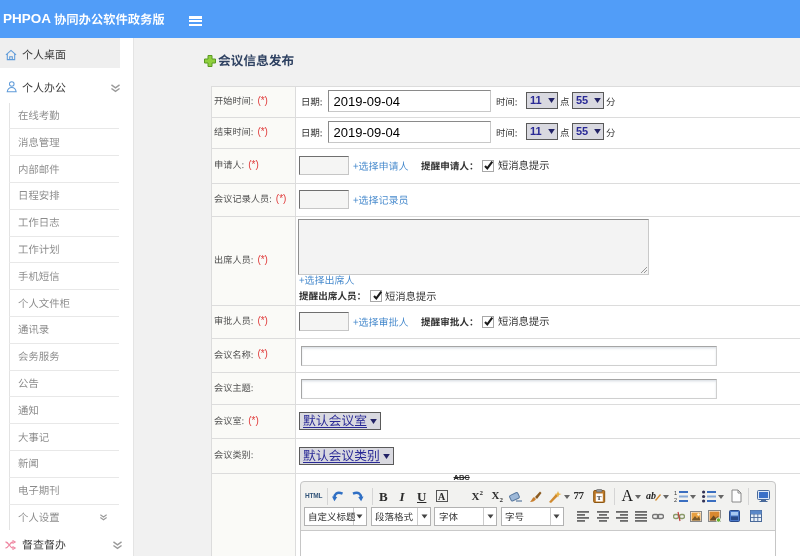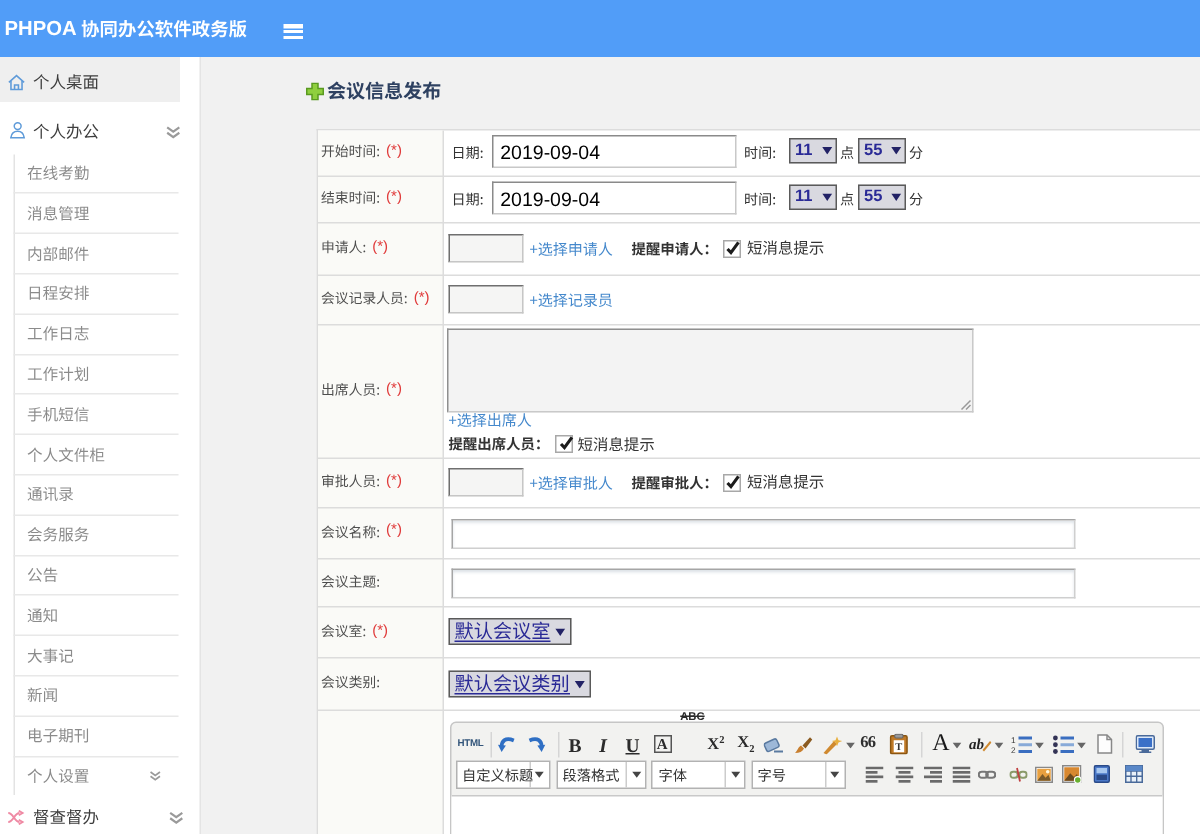--- a/index.html
+++ b/index.html
@@ -710,21 +710,21 @@
     <path d="M1 12 C3 10 3 8 5 7 L7 9 C6 11 4 12 1 12 Z" fill="#c87f2f"></path>
     <path d="M6 7 L11 1.5 L12.5 3 L8 9 Z" fill="#8a5a20"></path>
   </svg>
 <svg style="position:absolute;left:548.0px;top:489.5px" width="14.0" height="13.0" viewBox="0 0 14 13">
     <path d="M1 12 L8 4 L10 6 L3 13 Z" fill="#d08a30"></path>
     <path d="M10 1 L11 3.5 L13.5 4 L11 5 L10 7.5 L9 5 L6.5 4 L9 3.5 Z" fill="#e8b040"></path>
   </svg>
 <svg style="position:absolute;left:563.5px;top:495.0px" width="6.0" height="4.0" viewBox="0 0 6 4">
     <path d="M0 0 H6 L3 4 Z" fill="#666"></path>
   </svg>
-<div style="position:absolute;left:573.5px;top:488.5px;font:bold 11px 'Liberation Serif',serif;color:#2f2f2f;letter-spacing:-0.5px;white-space:nowrap">66</div>
+<div style="position:absolute;left:573.5px;top:488.5px;font:bold 11px 'Liberation Serif',serif;color:#2f2f2f;letter-spacing:-0.5px;white-space:nowrap">77</div>
 <svg style="position:absolute;left:593.0px;top:489.0px" width="12.5" height="14.0" viewBox="0 0 12.5 14">
     <rect x="0.7" y="1.5" width="11" height="12" rx="1" fill="#c07a28" stroke="#8a5510" stroke-width="1"></rect>
     <rect x="3.5" y="0.5" width="5.5" height="2.5" rx="0.8" fill="#999" stroke="#666" stroke-width="0.7"></rect>
     <rect x="2.8" y="4.5" width="7" height="8" fill="#fff"></rect>
     <text x="6.2" y="11" font-size="7" font-weight="bold" fill="#333" text-anchor="middle" font-family="Liberation Serif">T</text>
   </svg>
 <div style="position:absolute;left:614.0px;top:487.5px;width:1px;height:17px;background:#d5d5d5"></div>
 <div style="position:absolute;left:621.5px;top:487.0px;font:16px 'Liberation Serif',serif;color:#1a1a1a;white-space:nowrap">A</div>
 <svg style="position:absolute;left:634.5px;top:495.0px" width="6.0" height="4.0" viewBox="0 0 6 4">
     <path d="M0 0 H6 L3 4 Z" fill="#666"></path>

